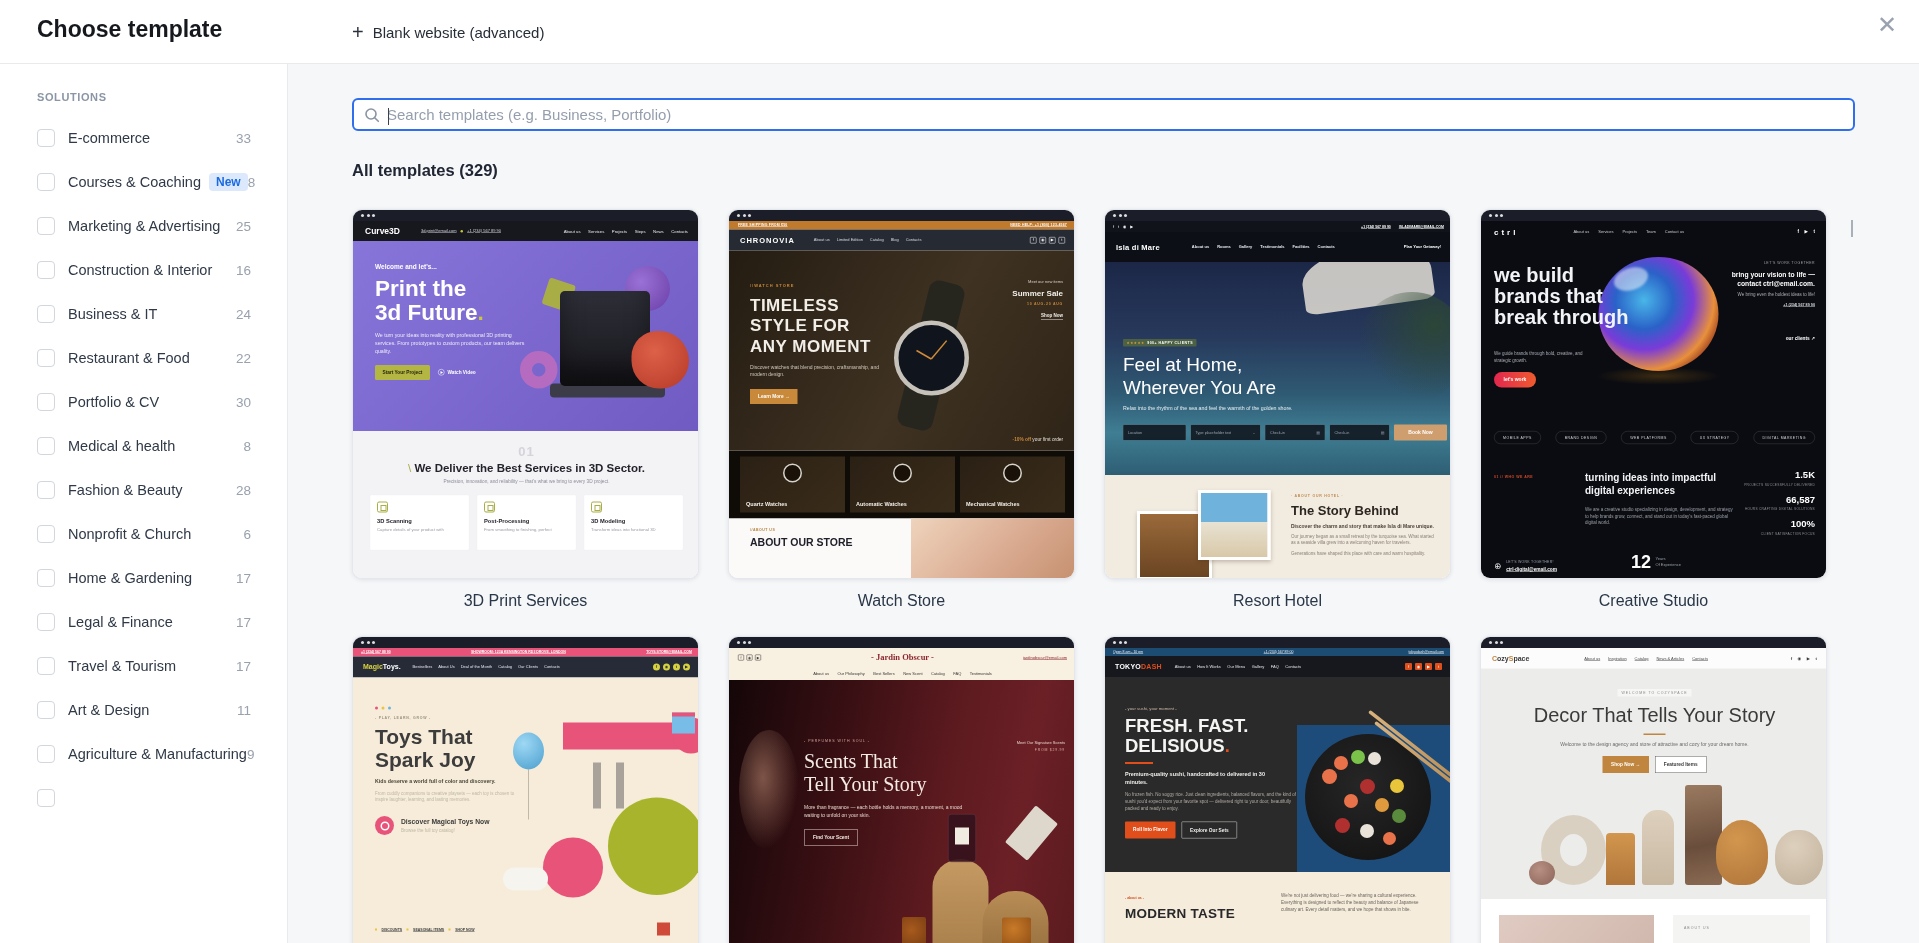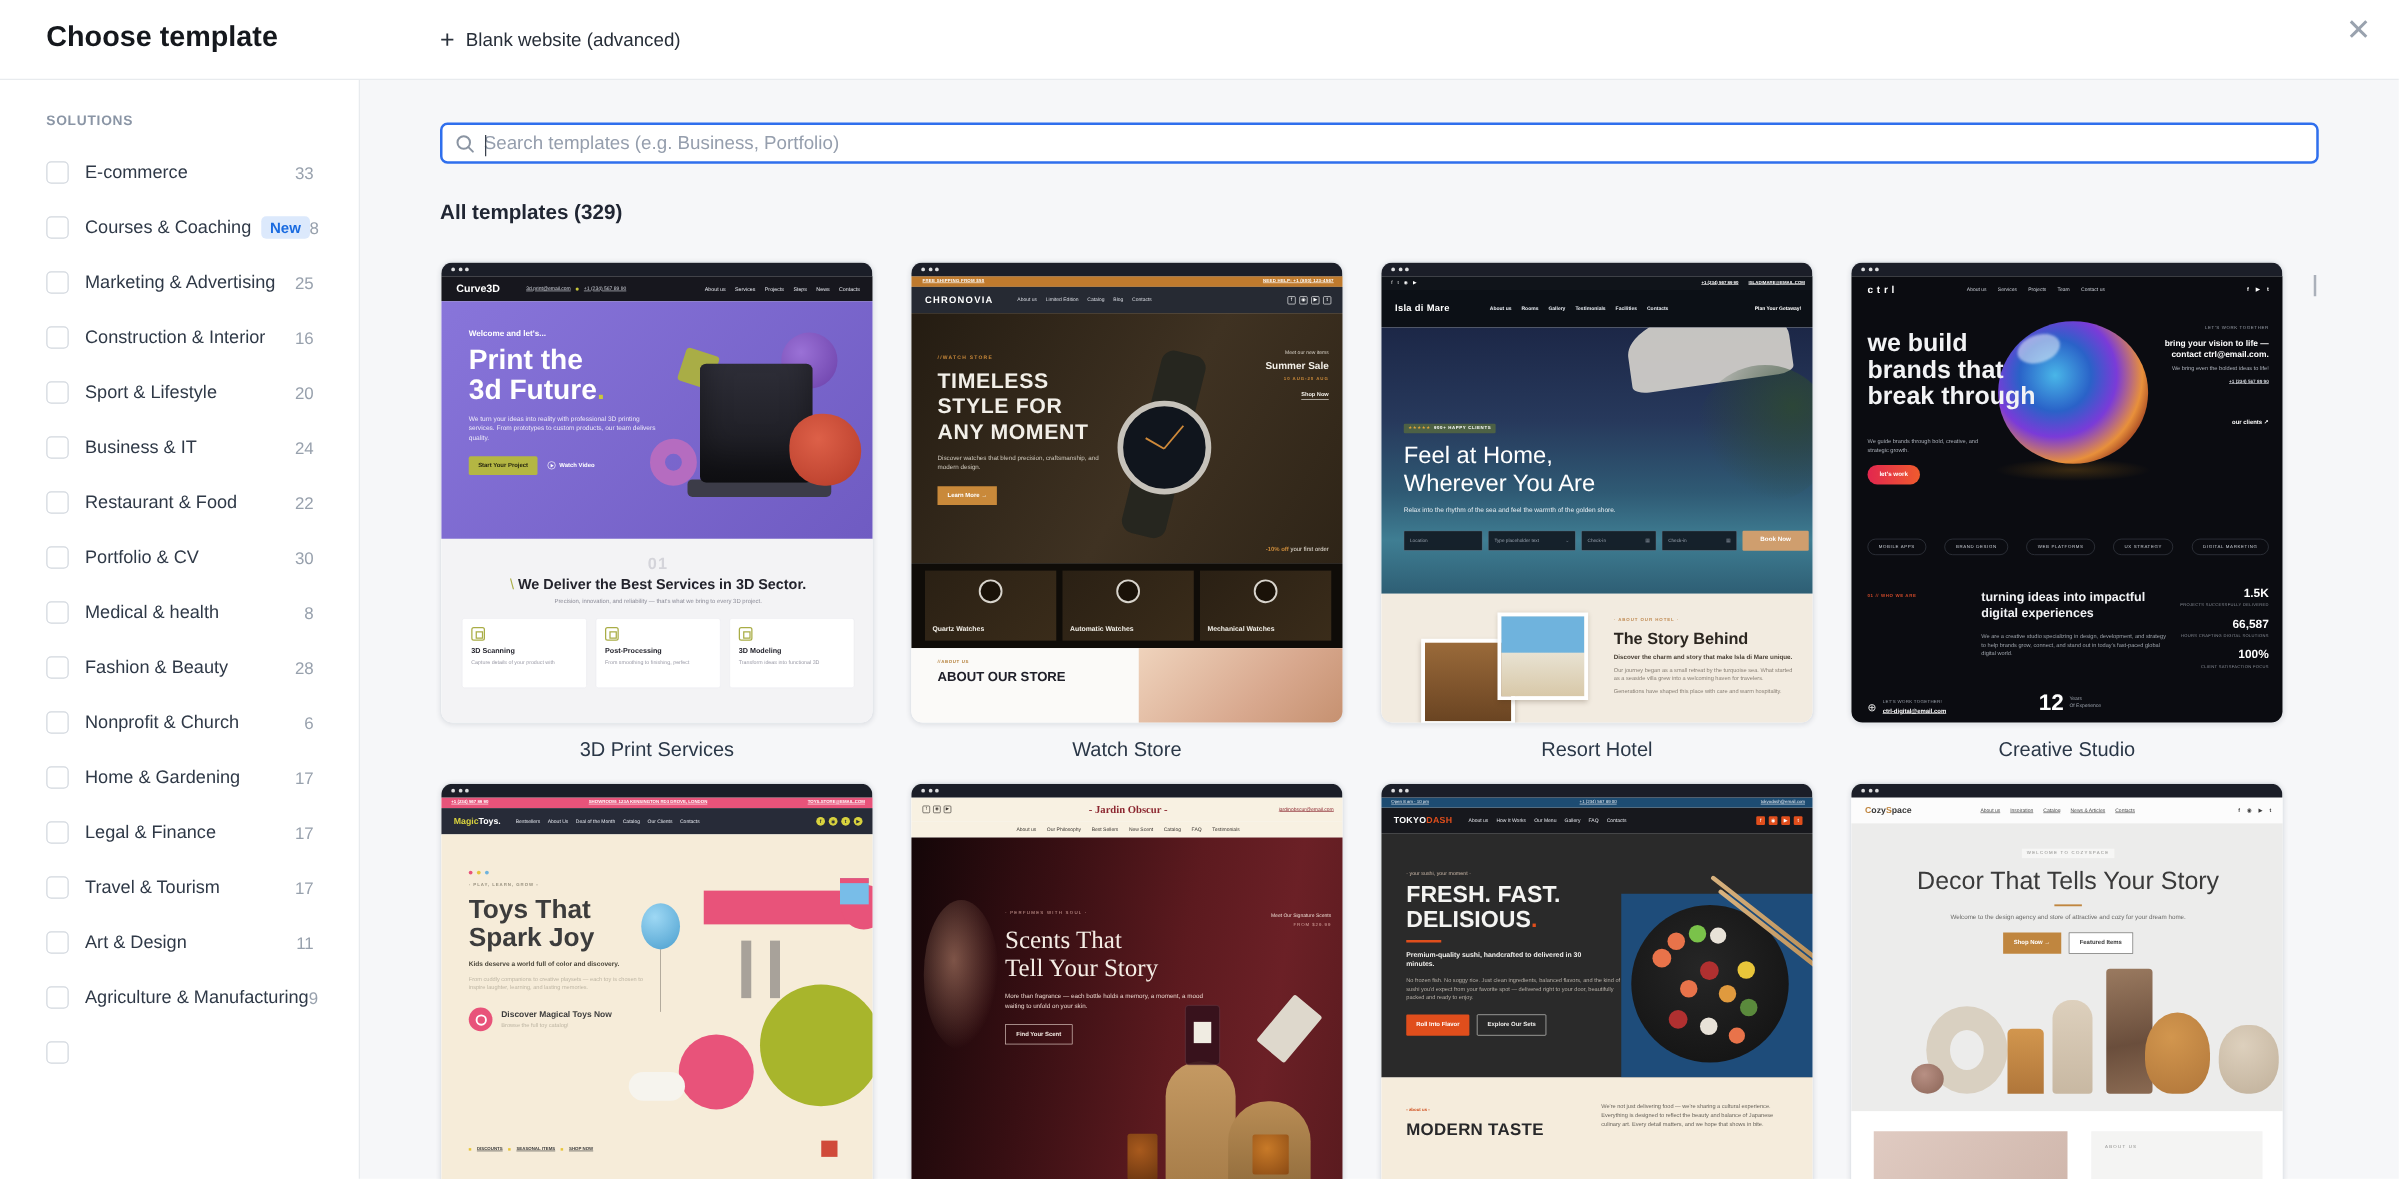--- a/index.html
+++ b/index.html
@@ -42,21 +42,21 @@
 .search-input::placeholder{color:#959ead}
 .caret{position:absolute;left:34px;top:8px;width:1px;height:17px;background:#3a424e}
 .all-tpl{margin-top:30px;font-size:16.5px;font-weight:700;color:#202633}
 .grid{margin-top:29px;display:grid;grid-template-columns:repeat(4,347px);column-gap:29px}
 .scrollmark{position:absolute;right:66px;top:156px;width:2px;height:17px;background:#aab0ba}
 
 
 .tcard{width:347px}
 .thumb{position:relative;width:347px;height:370px;border-radius:10px;overflow:hidden;
   background:#fff;border:1px solid #e4e7eb;box-shadow:0 1px 4px rgba(20,30,50,.10);cursor:pointer}
-.caption{margin:13px 0 16px;text-align:center;font-size:16px;color:#2a3747}
+.caption{margin:13px 0 26px;text-align:center;font-size:16px;color:#2a3747}
 .chrome{position:absolute;top:0;left:0;right:0;height:11px;background:#1b1e28;
   display:flex;align-items:center;gap:2.5px;padding-left:8px;z-index:5}
 .chrome i{width:3px;height:3px;border-radius:50%;background:#fff;opacity:.85}
 .pv{position:absolute;left:0;top:11px;width:694px;height:718px;transform:scale(.5);
   transform-origin:0 0;line-height:1.25}
 .plinks{display:flex}
 
 
 .c1-nav{height:40px;background:#17171e;display:flex;align-items:center;padding:0 24px}
 .c1-logo{font-size:17px;font-weight:800;color:#fff}
@@ -426,25 +426,20 @@
           <span class="cat-name">Marketing &amp; Advertising</span>
           <span class="cat-count">25</span>
         </div>
       <div class="cat-row">
           <span class="cbx"></span>
           <span class="cat-name">Construction &amp; Interior</span>
           <span class="cat-count">16</span>
         </div>
       <div class="cat-row">
           <span class="cbx"></span>
-          <span class="cat-name">Sport &amp; Lifestyle</span>
-          <span class="cat-count">20</span>
-        </div>
-      <div class="cat-row">
-          <span class="cbx"></span>
           <span class="cat-name">Business &amp; IT</span>
           <span class="cat-count">24</span>
         </div>
       <div class="cat-row">
           <span class="cbx"></span>
           <span class="cat-name">Restaurant &amp; Food</span>
           <span class="cat-count">22</span>
         </div>
       <div class="cat-row">
           <span class="cbx"></span>

